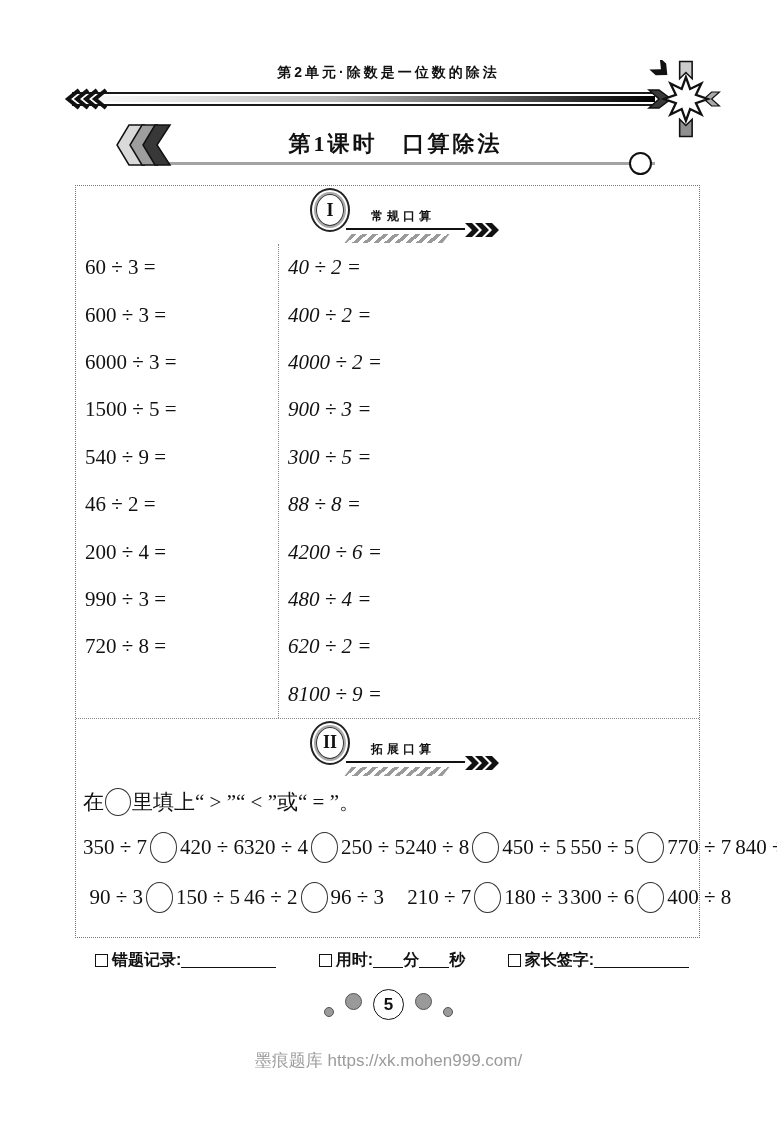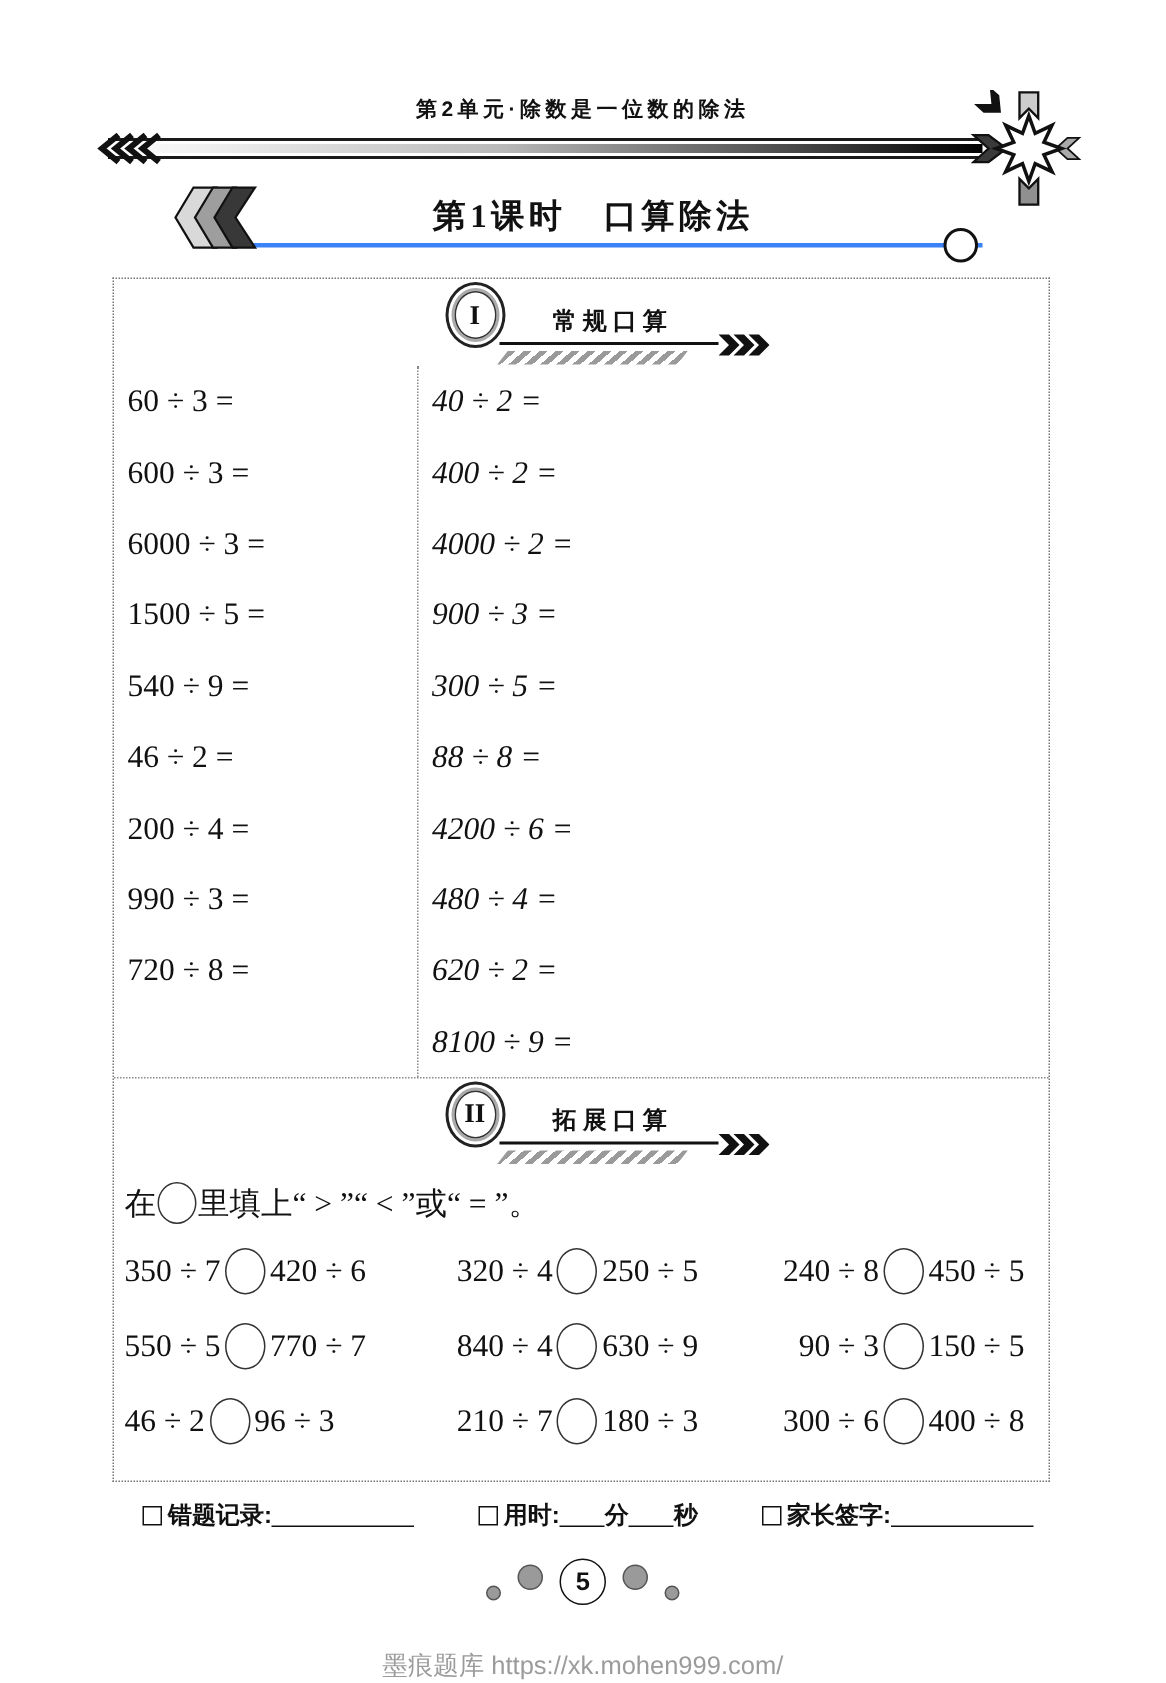--- a/index.html
+++ b/index.html
@@ -31,21 +31,21 @@
     box-shadow: inset 0 2px 0 #ffffff, inset 0 -2px 0 #ffffff;
   }
   .grad-chevrons { position: absolute; left: -6px; top: -3px; }
   .grad-arrowhead { position: absolute; right: 34px; top: -3px; }
   .star-burst { position: absolute; right: -14px; top: -31px; }
 
   .lesson-row {
     position: relative;
     margin: 24px 122px 0 136px;
     height: 34px;
-    border-bottom: 3px solid #3b82f6;
+    border-bottom: 3px solid #a3a3a3;
   }
   .lesson-chevrons { position: absolute; left: -20px; bottom: -6px; }
   .lesson-title {
     position: absolute; left: 0; right: 0; bottom: 3px;
     text-align: center;
     font-family: "Liberation Serif", serif;
     font-weight: bold; font-size: 22px; letter-spacing: 3px;
   }
   .lesson-circle {
     position: absolute; right: 3px; bottom: -13px;
@@ -74,23 +74,23 @@
     width: 28px; height: 32px;
     border: 1px solid #333; border-radius: 50%;
     box-shadow: 0 0 0 2px #aaa;
     display: flex; align-items: center; justify-content: center;
     font-family: "Liberation Serif", serif;
     font-weight: bold; font-size: 18px;
   }
   .sec-titleblock { position: relative; margin-left: -4px; margin-bottom: 2px; }
   .sec-title-line {
     border-bottom: 2.5px solid #111;
-    padding: 0 30px 3px 36px;
+    padding: 0 30px 3px 25px;
     font-family: Liberation Serif, serif;
-    font-weight: bold; font-size: 16px; letter-spacing: 4px;
+    font-weight: bold; font-size: 12px; letter-spacing: 4px;
   }
   .sec-arrows { position: absolute; right: -34px; bottom: -8px; }
   .sec-hatch {
     position: absolute; left: 2px; bottom: -13px;
     height: 9px; width: 82%;
     background: repeating-linear-gradient(110deg, #9a9a9a 0 5px, #ffffff 5px 10px);
     transform: skewX(-38deg);
   }
 
   .cols { display: grid; grid-template-columns: 202px 206px 1fr; }
@@ -112,21 +112,21 @@
   .inst-circle {
     display: inline-block;
     width: 26px; height: 28px;
     border: 1.5px solid #333; border-radius: 50%;
     margin: 0 1px;
     flex-shrink: 0;
   }
 
   .cmp-grid {
     display: grid;
-    grid-template-columns: 1fr 1fr 1fr;
+    grid-template-columns: 1fr 1fr 1fr 1fr 1fr;
     padding: 4px 12px 14px 7px;
   }
   .cmp-cell {
     height: 50px;
     display: flex; align-items: center;
     font-size: 21px;
     white-space: nowrap;
   }
   .cmp-cell.c2 { justify-content: center; }
   .cmp-cell.c3 { justify-content: flex-end; padding-right: 4px; }

